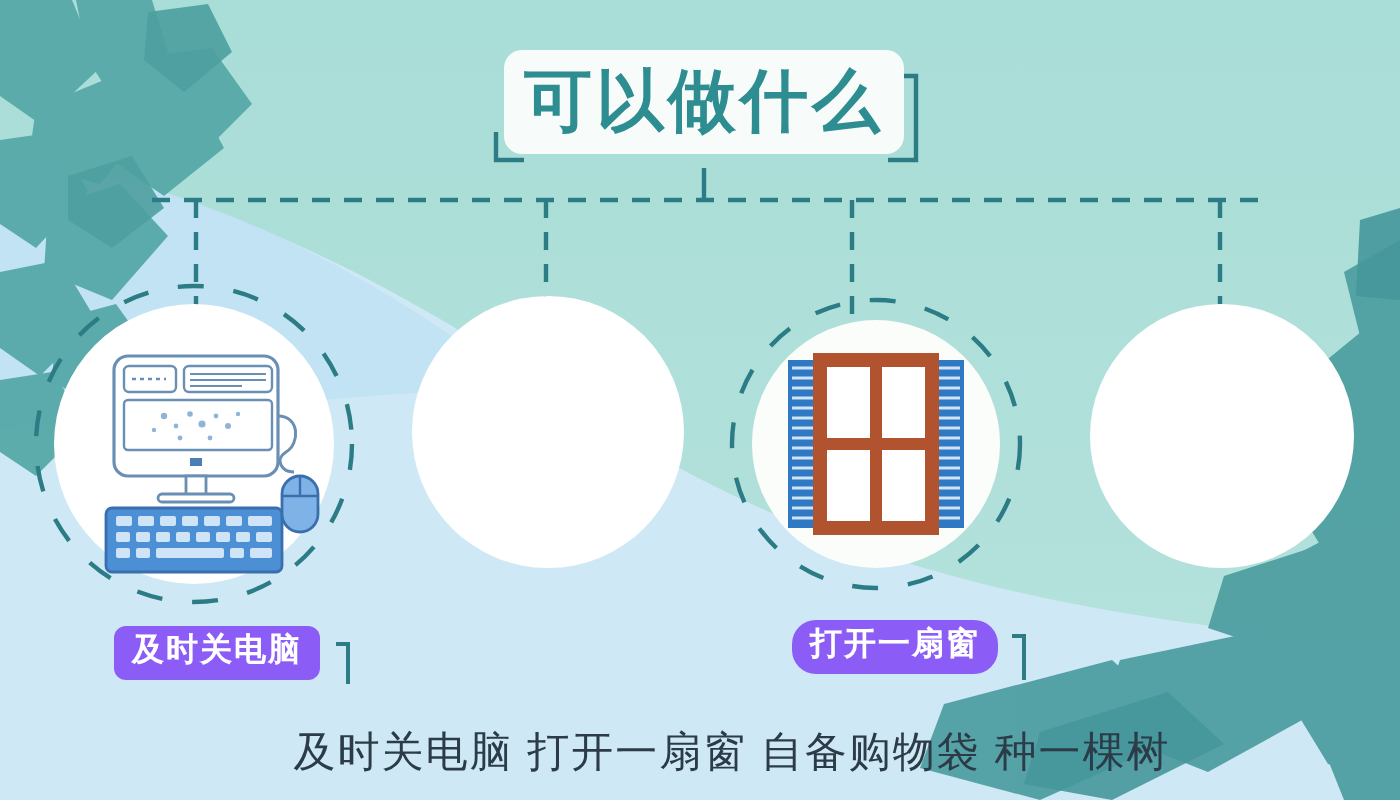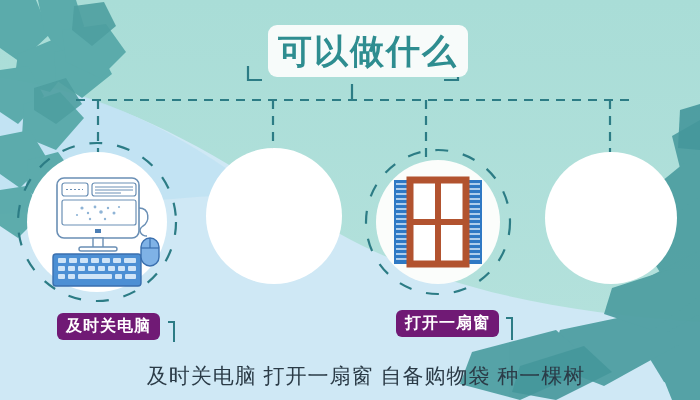--- a/index.html
+++ b/index.html
@@ -34,47 +34,46 @@
   #title-box {
     position: absolute;
     left: 0; top: 0;
     width: 200px;
     height: 52px;
     background: #f7fbfa;
     border-radius: 9px;
     display: flex;
     align-items: center;
     justify-content: center;
-    margin-left: 16px;
   }
   #title-text {
     color: #2e8d90;
     font-size: 34px;
     font-weight: bold;
     letter-spacing: 2px;
     line-height: 1;
     white-space: nowrap;
   }
 
   
   .node-label {
     position: absolute;
-    background: #701a75;
+    background: #8b5cf6;
     color: #ffffff;
     font-size: 16px;
     font-weight: bold;
     letter-spacing: 1px;
     border-radius: 6px;
     padding: 4px 9px 5px 9px;
     white-space: nowrap;
     line-height: 1.1;
     text-align: right;
   }
   #label-1 { left: 57px; top: 313px; }
-  #label-2 { left: 396px; top: 310px; }
+  #label-2 { left: 396px; top: 310px; border-radius: 12px; }
 
   
   #caption {
     position: absolute;
     left: 16px;
     top: 362px;
     width: 700px;
     text-align: center;
     color: #2b3b47;
     font-size: 21px;

